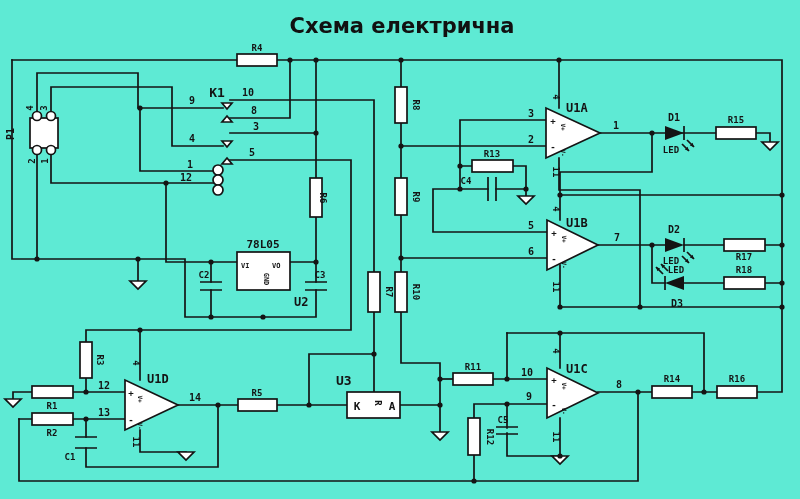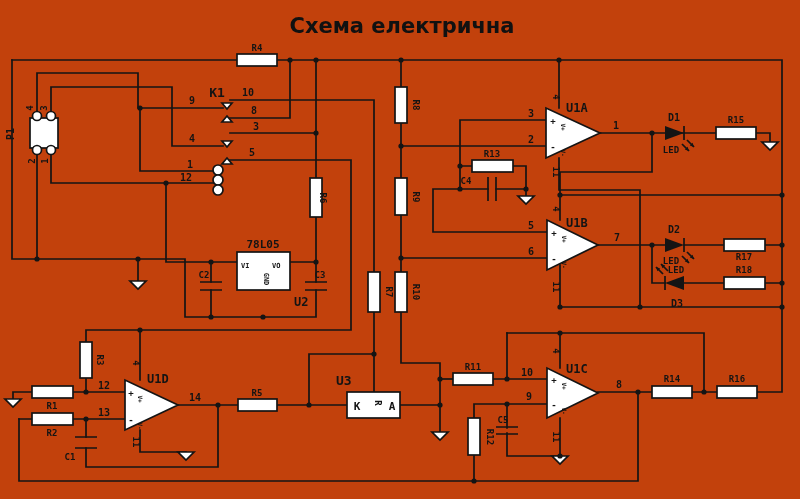--- a/index.html
+++ b/index.html
@@ -1,16 +1,16 @@
 <!DOCTYPE html>
 <html><head>
 <meta charset="utf-8">
 <style>
   html,body{margin:0;padding:0;background:#fff;}
-  .stage{width:800px;height:499px;position:relative;background:#c2410c;}
+  .stage{width:800px;height:499px;position:relative;background:#5eead4;}
   .t{font-family:"DejaVu Sans Mono",monospace;font-weight:bold;fill:#141414;}
   .title{font-family:"DejaVu Sans",sans-serif;font-weight:bold;font-size:21px;fill:#111;}
   .s6{font-size:6px}.s7{font-size:7px}.s9{font-size:9px}.s10{font-size:10px}
   .s11{font-size:11px}.s12{font-size:12px}.s13{font-size:13px}
   .mid{text-anchor:middle}
   .w{fill:none;stroke:#141414;stroke-width:1.7;stroke-linecap:square}
   .body{fill:#fff;stroke:#141414;stroke-width:1.7}
   .thin{fill:none;stroke:#141414;stroke-width:1.7}
   .blk{fill:#141414;stroke:none}
   .dot{fill:#141414;stroke:none}

